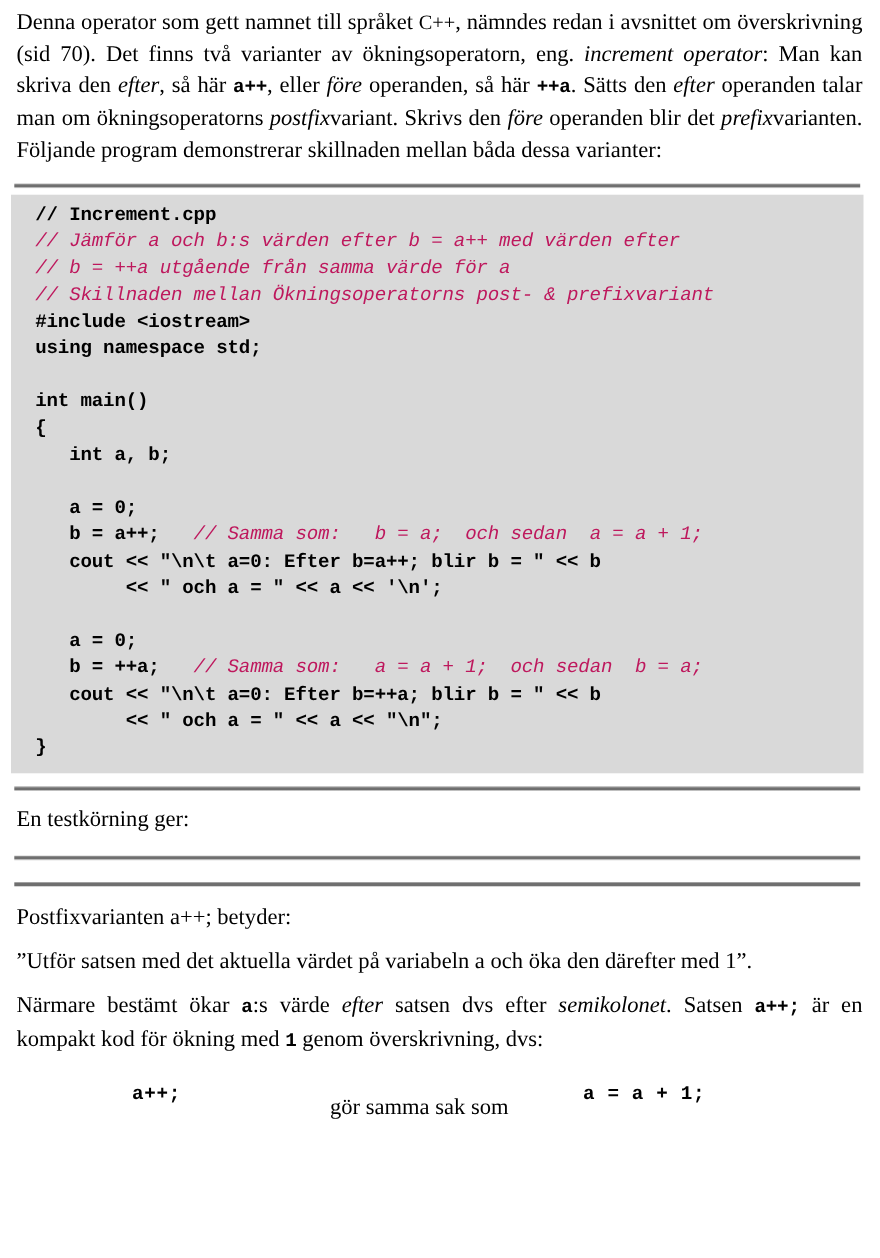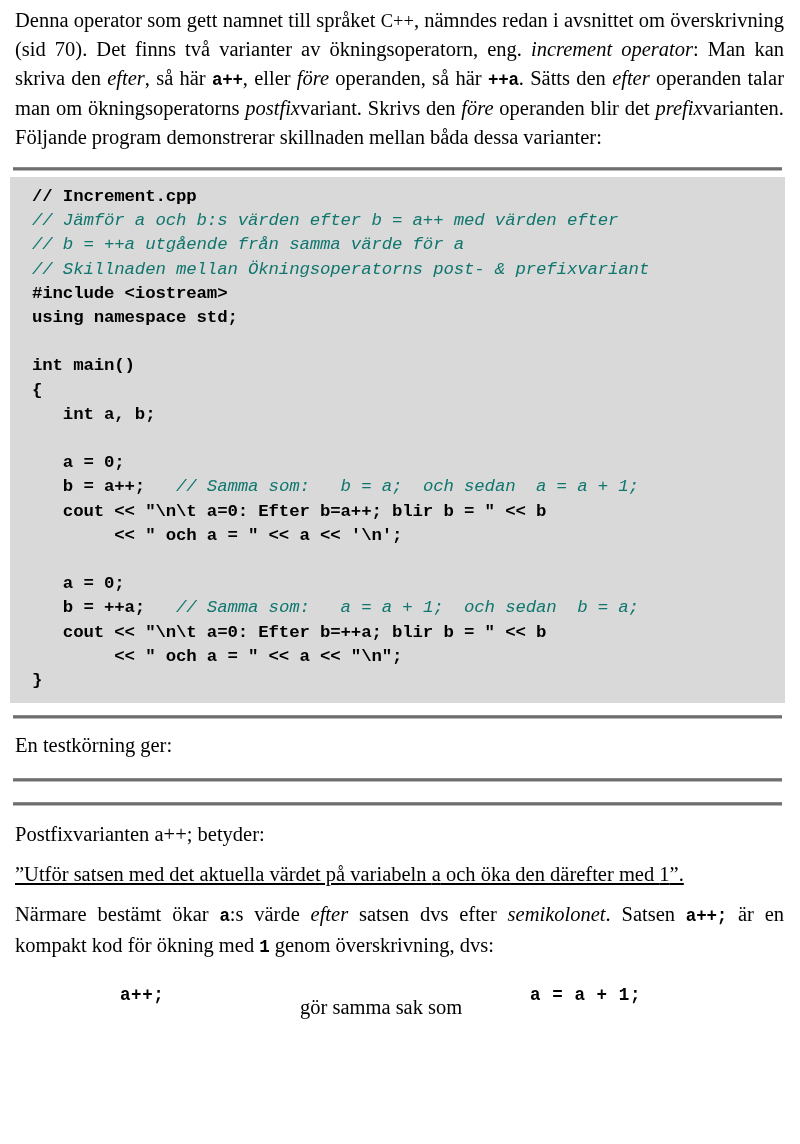--- a/index.html
+++ b/index.html
@@ -78,21 +78,21 @@
     padding-left: 10px;
     min-height: 24.2px;
   }
   .codeblock .code {
     font-weight: bold;
     color: #000000;
   }
   .codeblock .cmt {
     font-style: italic;
     font-weight: normal;
-    color: #0f766e;
+    color: #be185d;
   }
   .codeblock .cmt-b {
     font-style: normal;
     font-weight: bold;
     color: #000000;
   }
   .codeblock .blank { display: block; height: 24.2px; }
 
   .outblock {
     background: #d9d9d9;
@@ -178,21 +178,21 @@
   <div class="sp-14"></div>
 
   <div class="rule"></div>
 
   <div class="sp-14"></div>
 
   <p class="line-plain"><span>Postfixvarianten </span><span class="mono">a++;</span><span> betyder:</span></p>
 
   <div class="sp-12"></div>
 
-  <p class="line-plain" style="text-decoration:underline;"><span>”Utför satsen med det aktuella värdet på variabeln </span><span class="mono">a</span><span> och öka den därefter med </span><span class="mono">1</span><span>”.</span></p>
+  <p class="line-plain" style=""><span>”Utför satsen med det aktuella värdet på variabeln </span><span class="mono">a</span><span> och öka den därefter med </span><span class="mono">1</span><span>”.</span></p>
 
   <div class="sp-12"></div>
 
   <p class="prose"><span>Närmare bestämt ökar </span><span class="mono">a</span><span>:s värde </span><span class="it">efter</span><span> satsen dvs efter </span><span class="it">semikolonet</span><span>. Satsen </span><span class="mono">a++;</span><span> är en kompakt kod för ökning med </span><span class="mono">1</span><span> genom överskrivning, dvs:</span></p>
 
   <div class="sp-16"></div>
 
   <div class="equiv">
     <span class="slot s1">a++;</span>
     <span class="slot s2">gör samma sak som</span>

